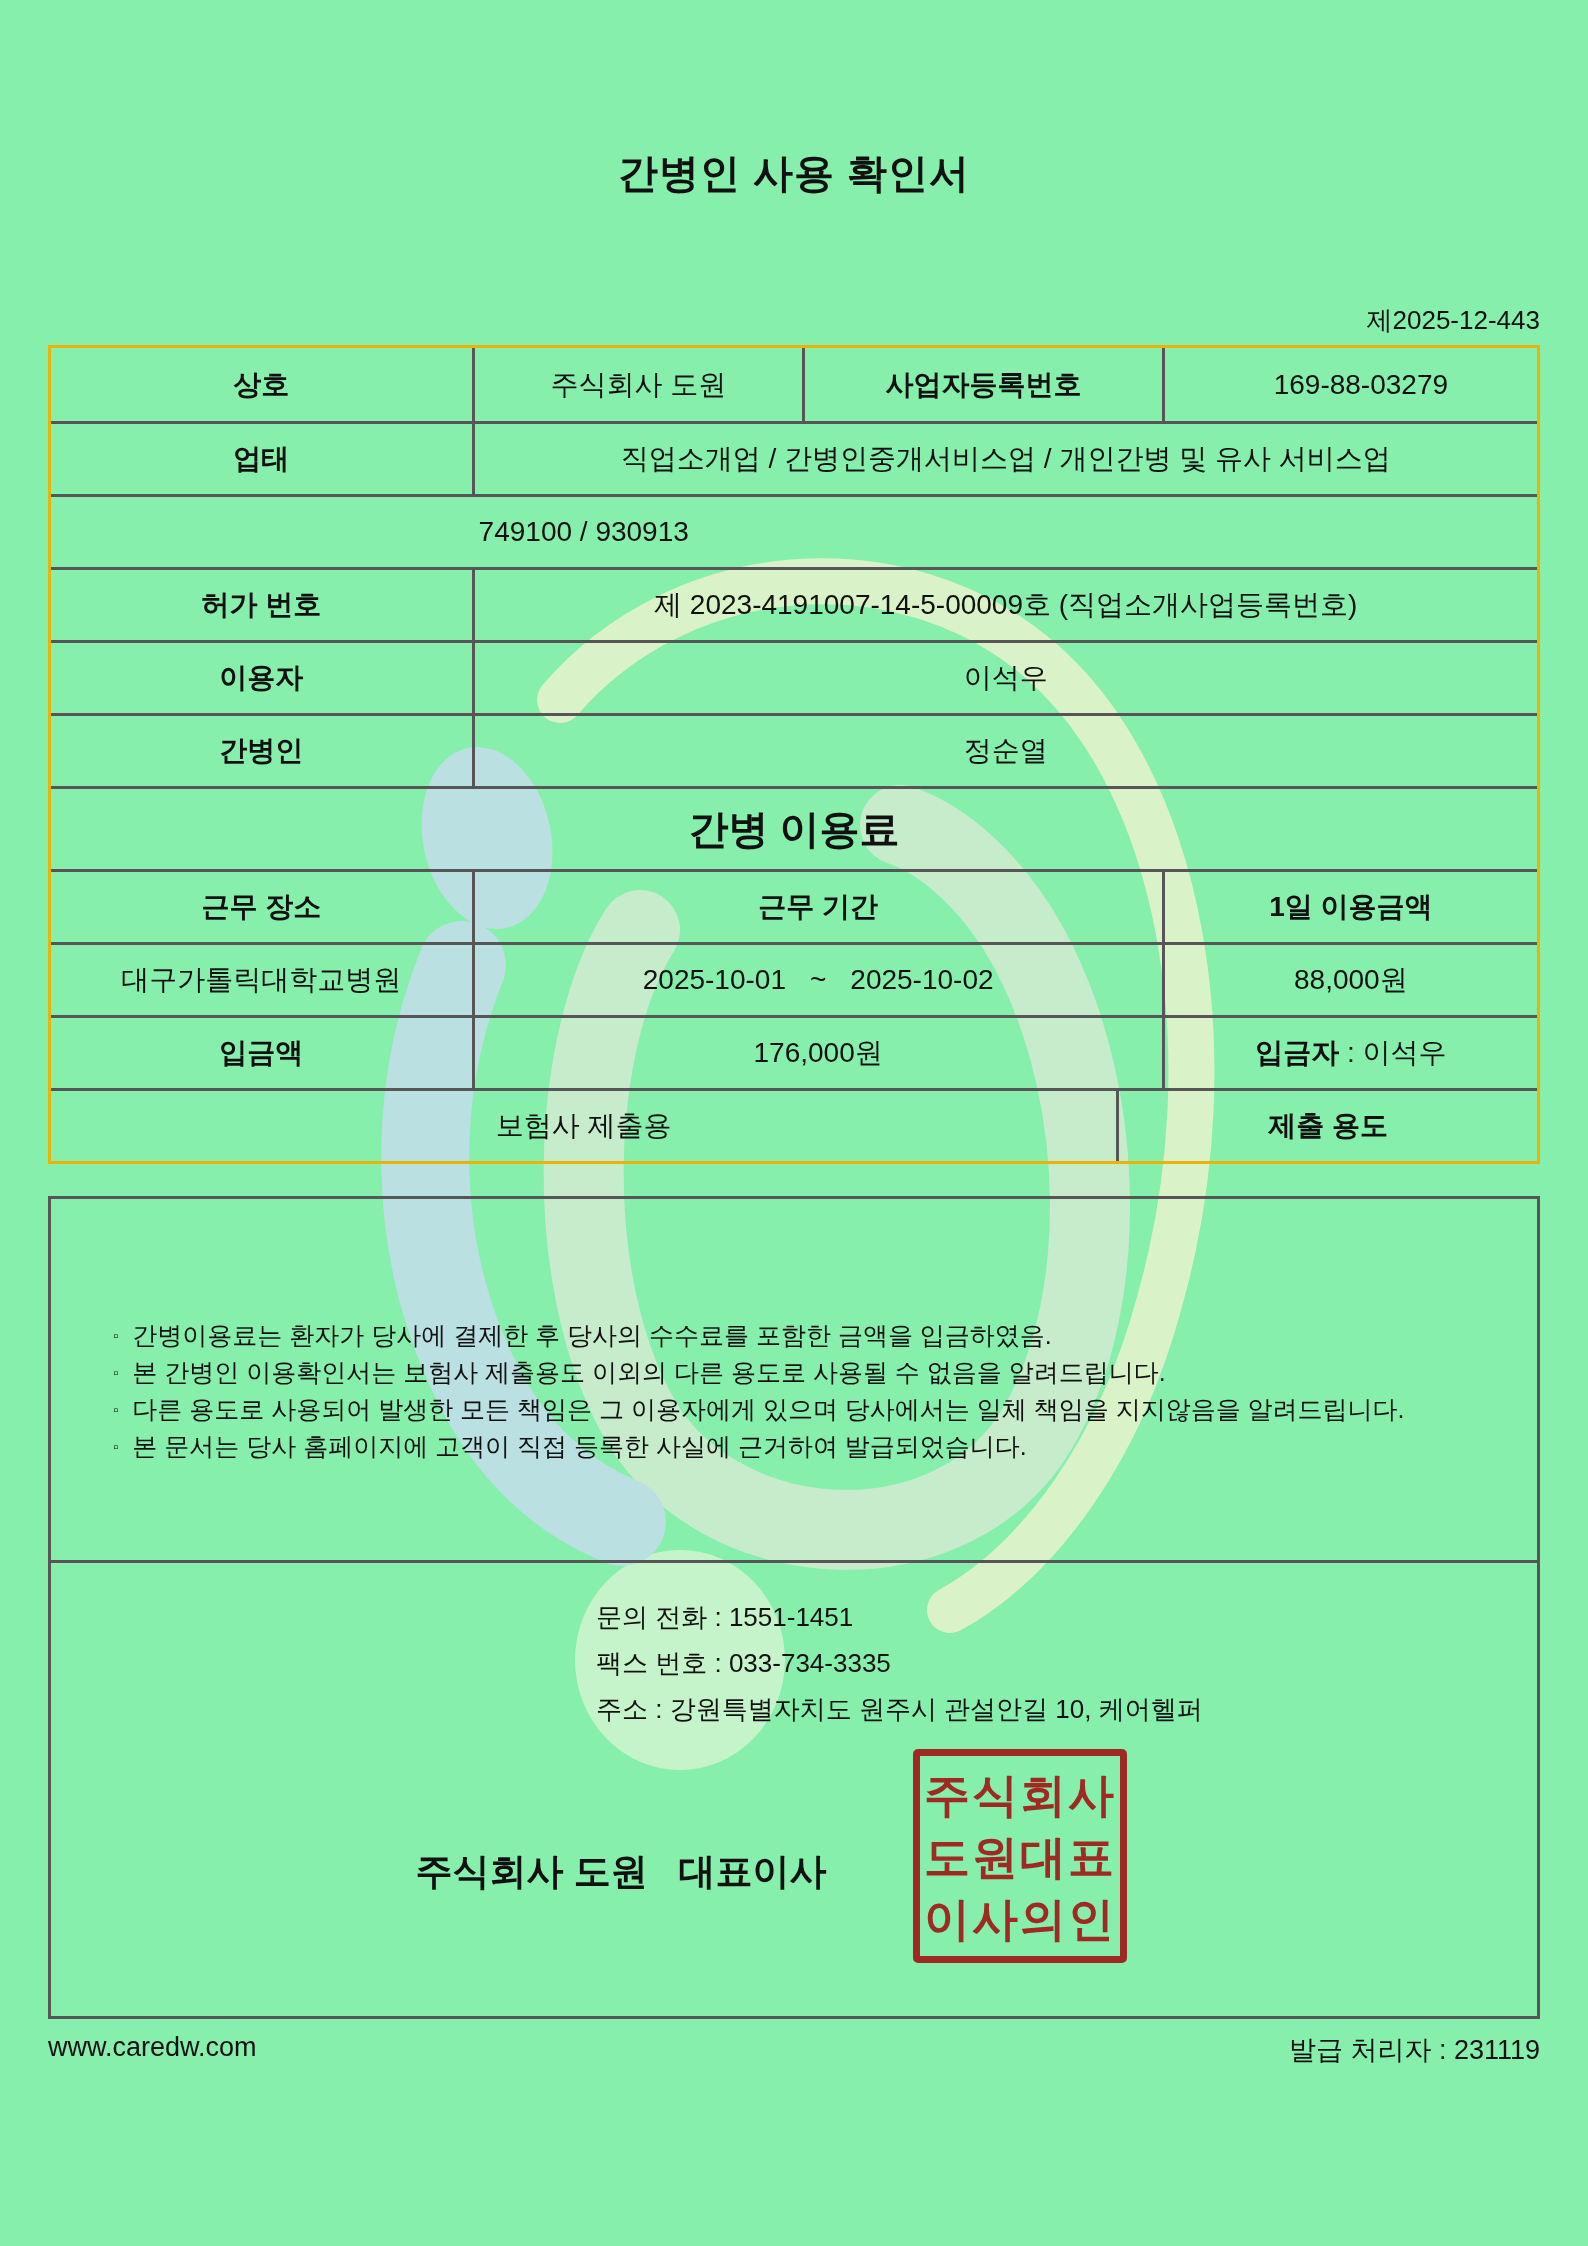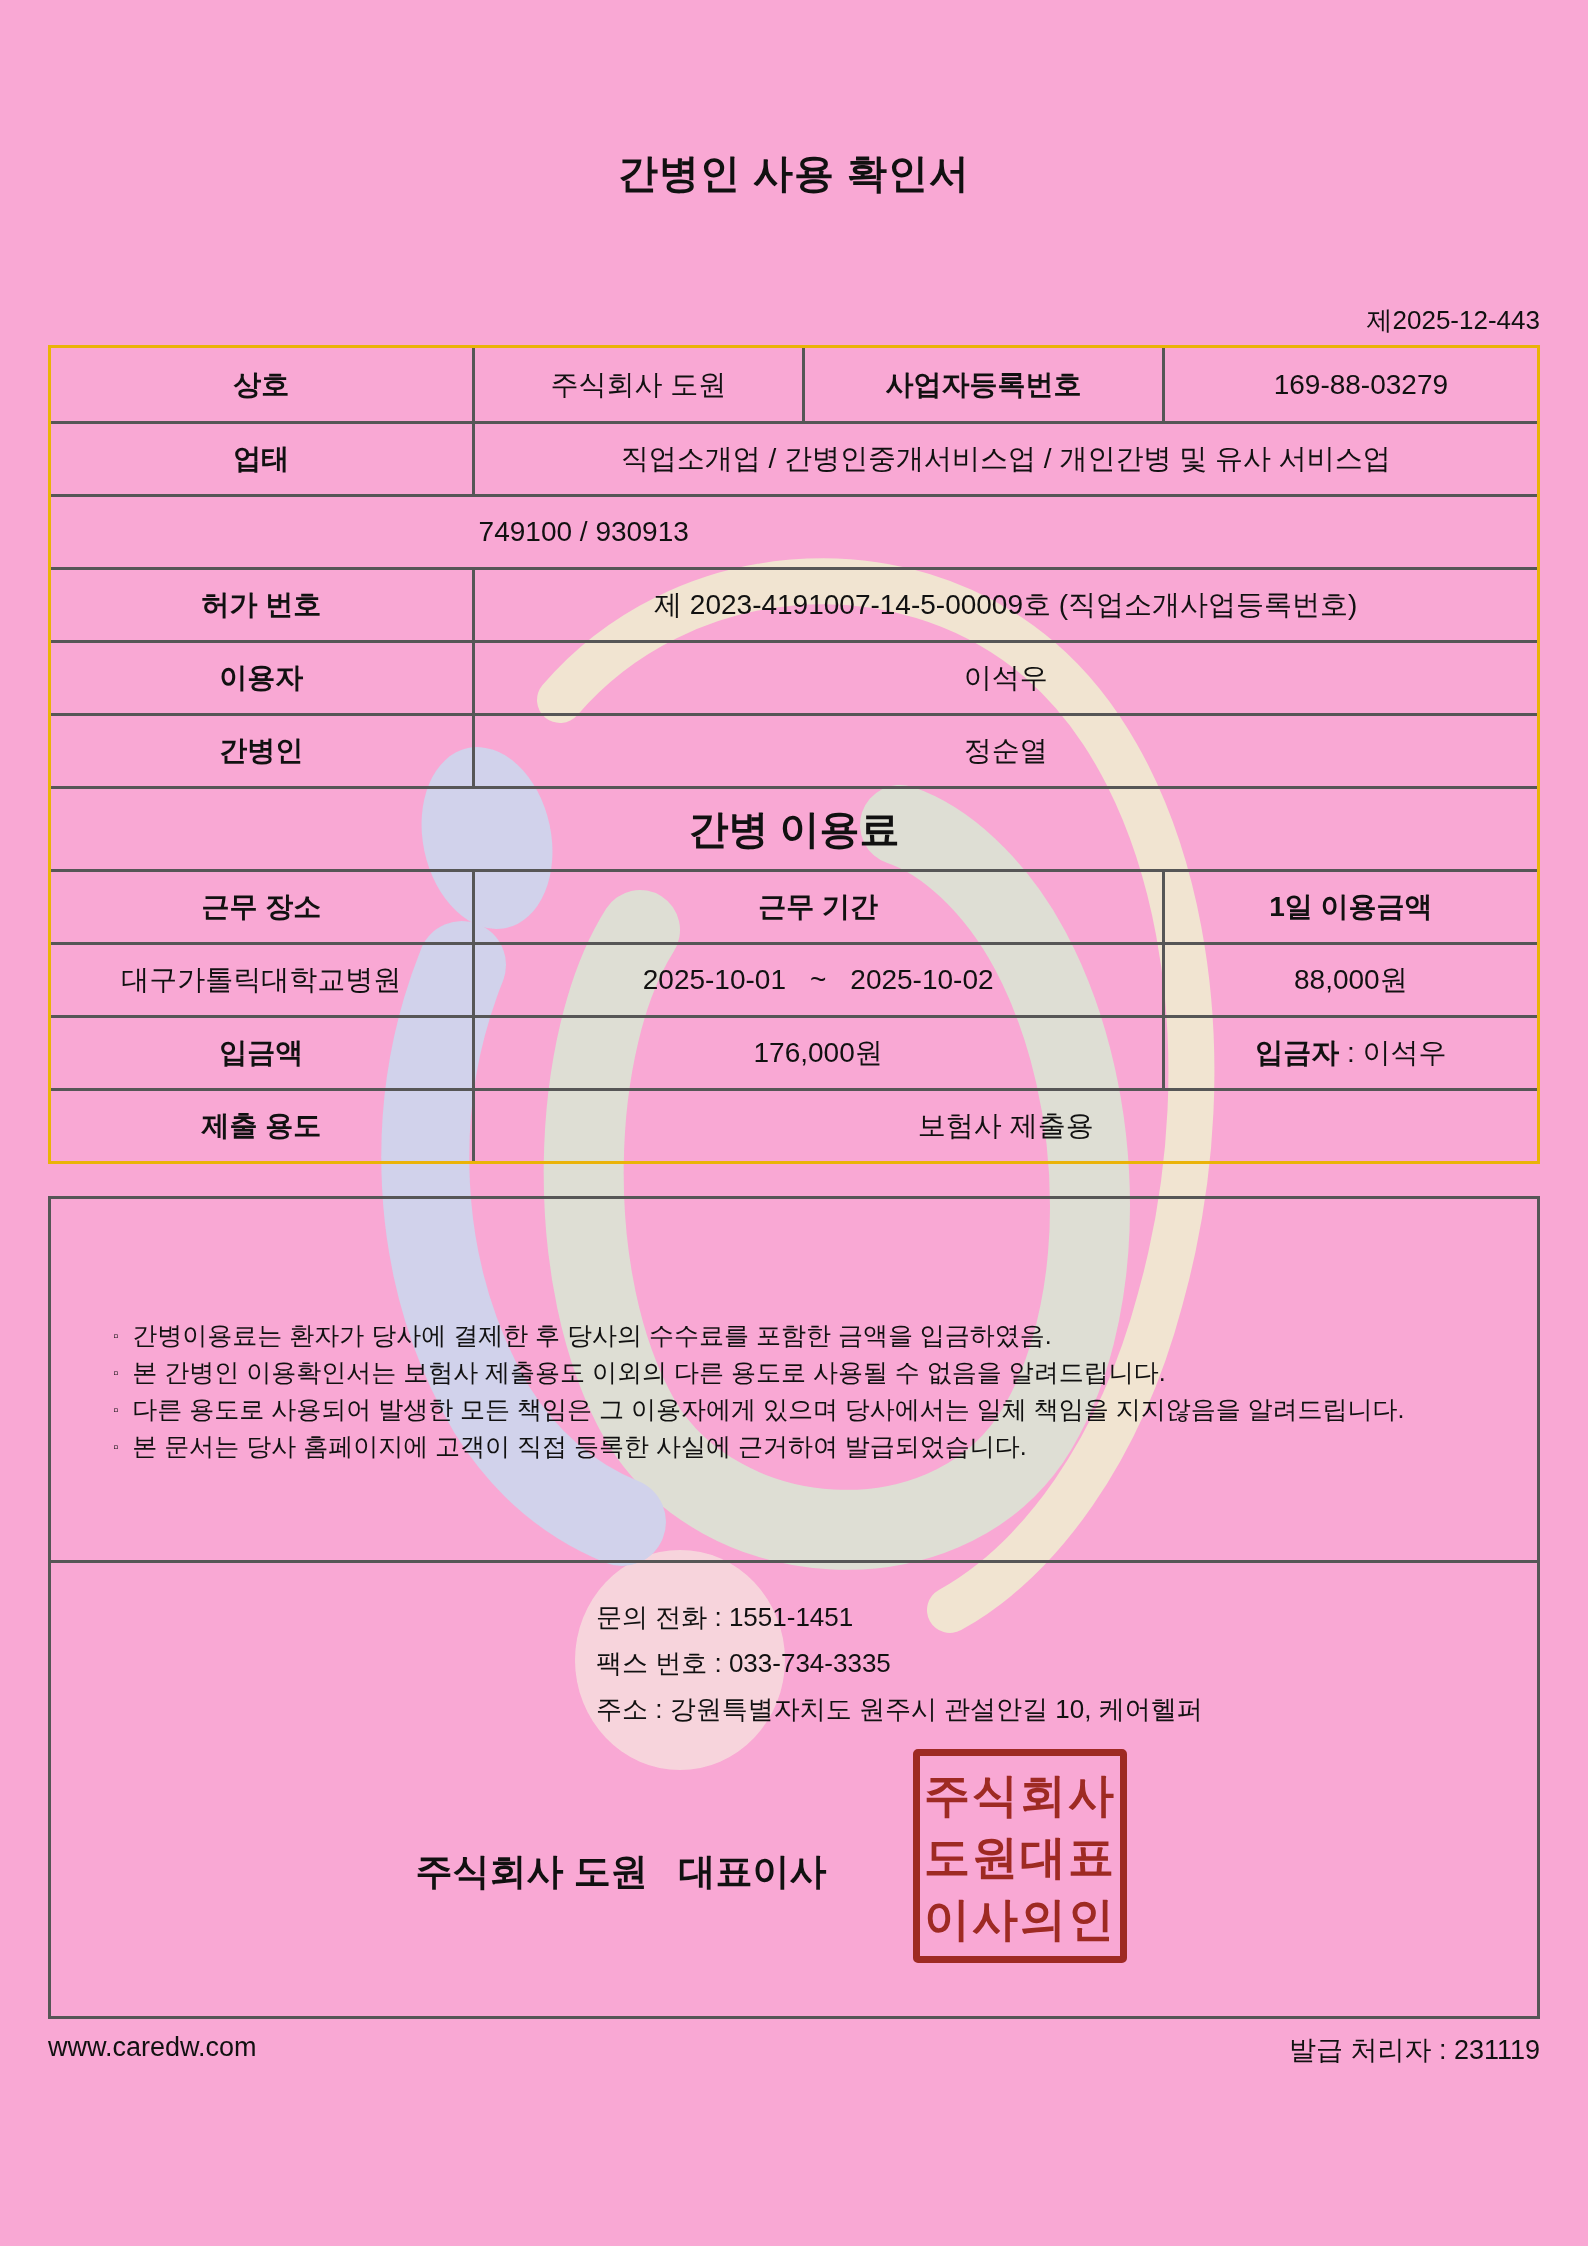--- a/index.html
+++ b/index.html
@@ -1,20 +1,20 @@
 <!DOCTYPE html>
 <html><head>
 <meta charset="utf-8">
 <style>
   * { margin:0; padding:0; box-sizing:border-box; }
   html,body { background:#ffffff; }
   .page {
     position:relative;
     width:1588px; height:2246px;
-    background:#f9a8d4;
+    background:#86efac;
     font-family:"Liberation Sans","DejaVu Sans",sans-serif;
     color:#111111;
     overflow:hidden;
   }
   .wm { position:absolute; left:0; top:0; z-index:0; }
   .content { position:absolute; inset:0; z-index:1; }
 
   .title {
     position:absolute; top:146px; left:0; width:100%;
     text-align:center; font-size:40px; font-weight:bold; letter-spacing:1px;
@@ -165,22 +165,22 @@
         <div class="cell w1 lbl">입금액</div>
         <div class="cell w2">176,000원</div>
         <div class="cell w3">
           <span class="lbl">입금자</span>
             <span class="pre"> : </span>
             <span>이석우</span>
         </div>
       </div>
 
       <div class="row">
+        <div class="cell wide">보험사 제출용</div>
         <div class="cell w1 lbl">제출 용도</div>
-        <div class="cell wide">보험사 제출용</div>
       </div>
 
     </div>
 
     <div class="bigbox">
       <div class="hdiv"></div>
 
       <div class="notes">
         <div class="note-line">
           <span class="bullet">▫</span>

